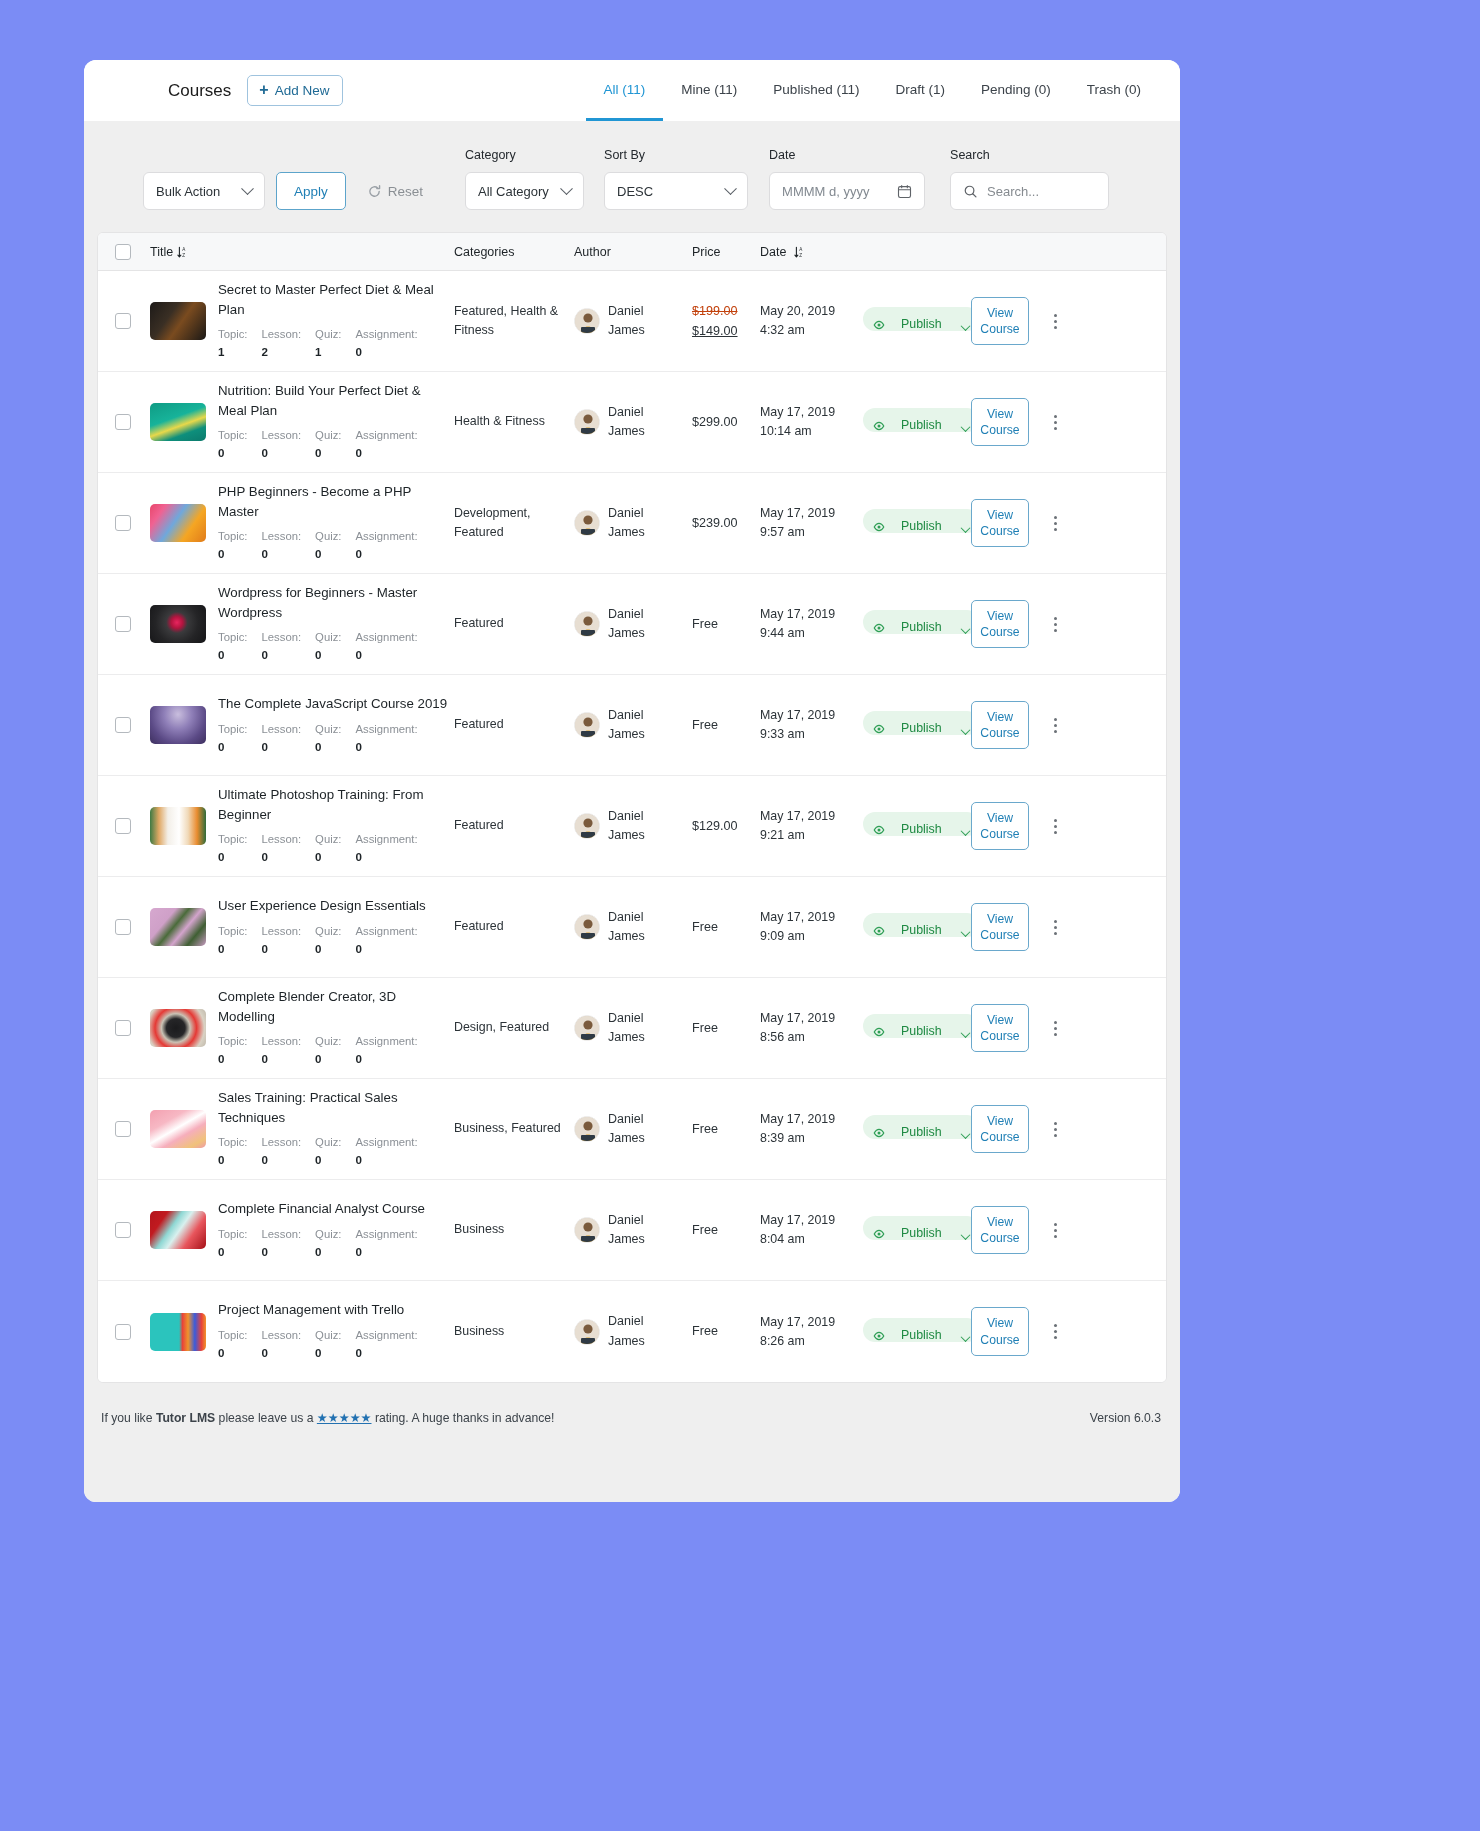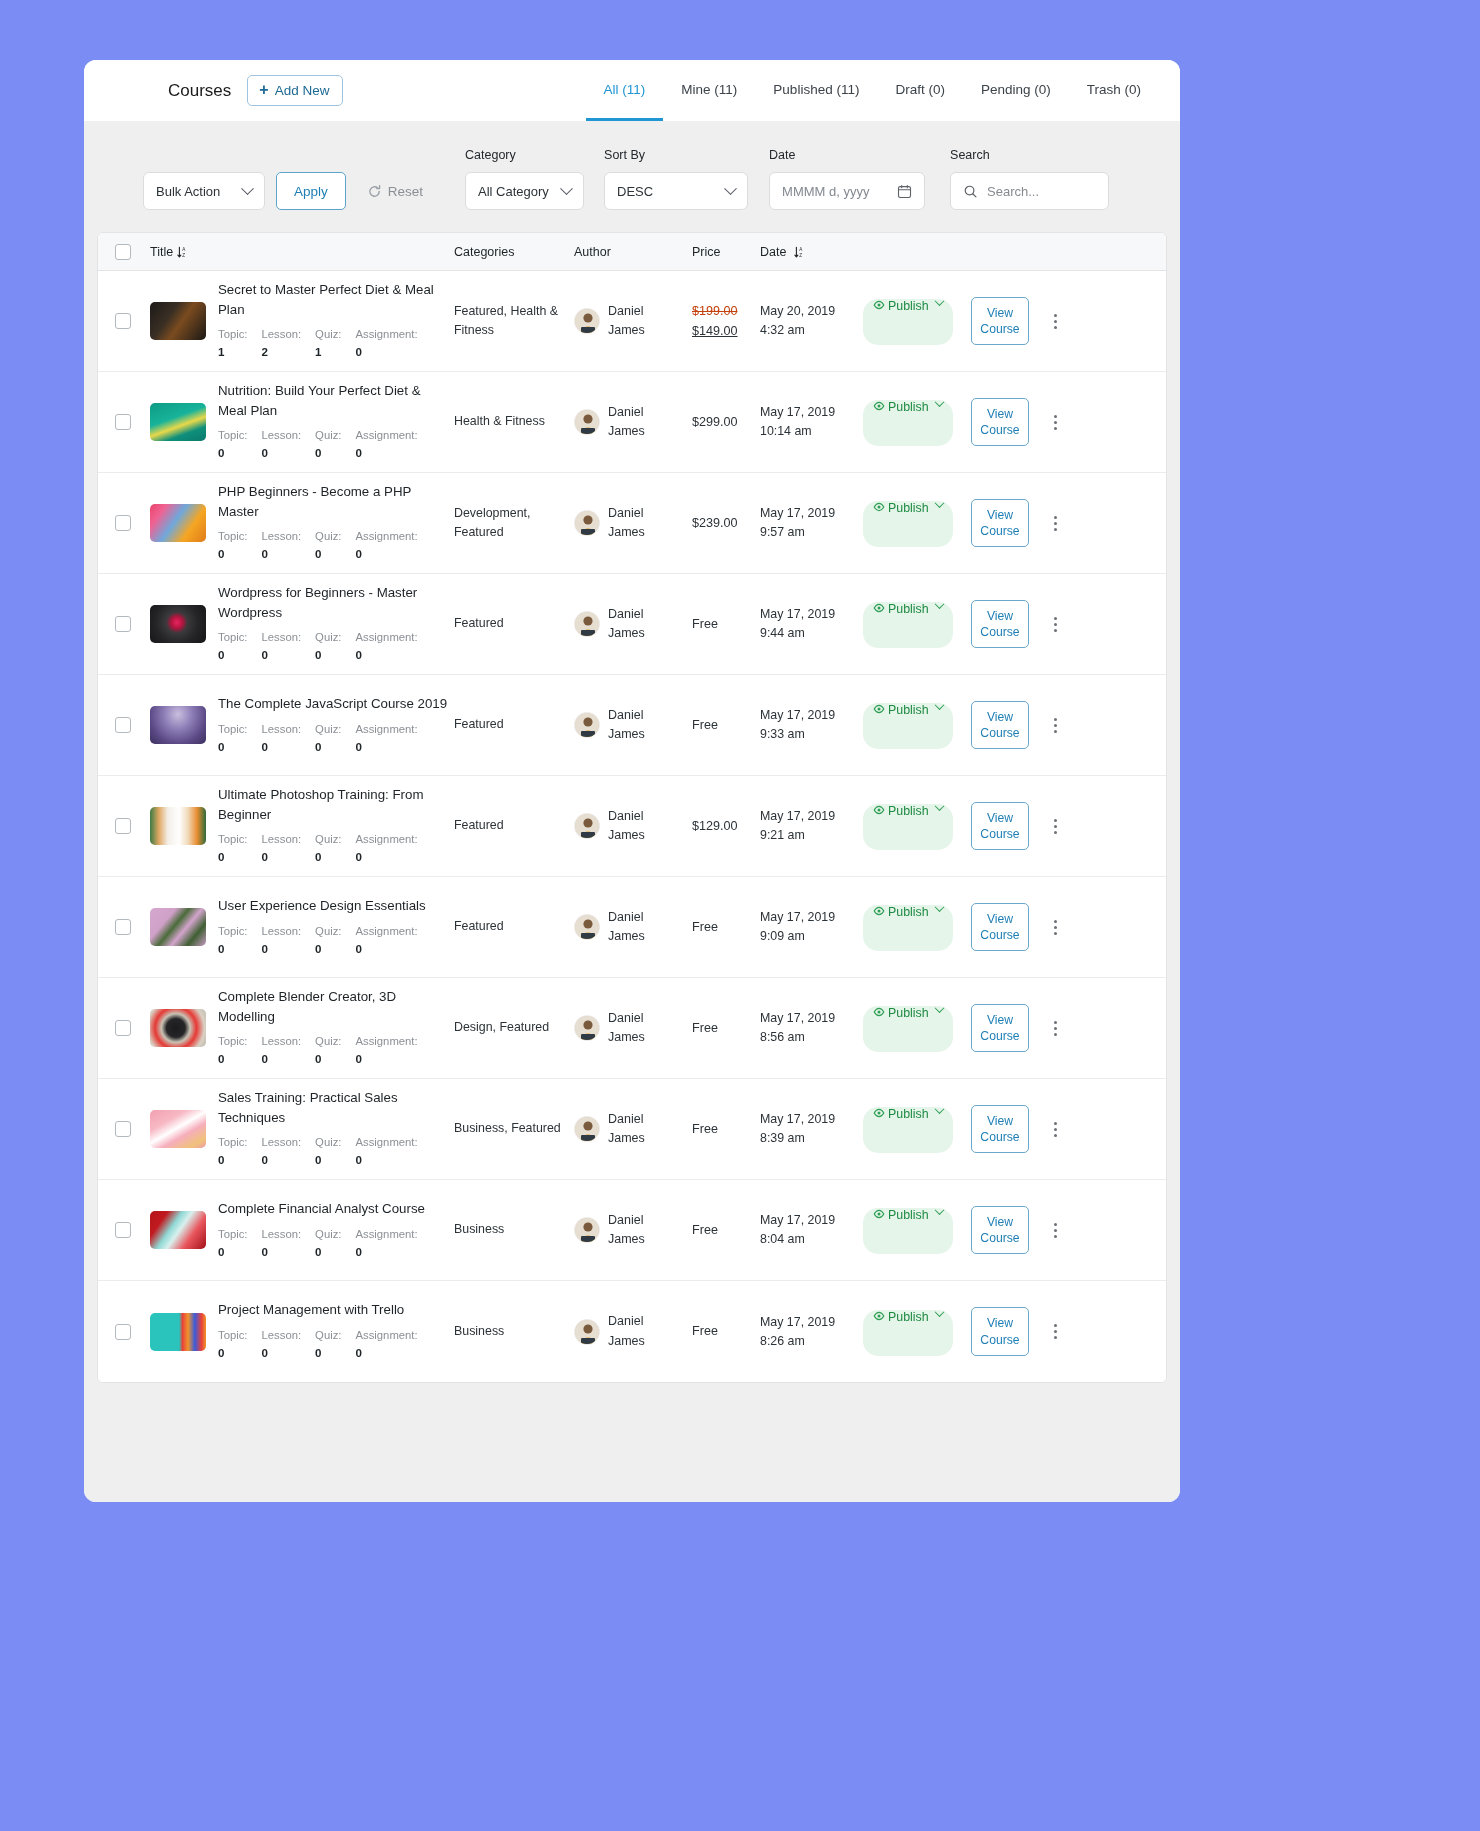--- a/index.html
+++ b/index.html
@@ -231,23 +231,23 @@
     position: relative;
   }
   .auth-name { font-size: 12.5px; color: #2c3338; line-height: 1.55; max-width: 72px;}
   .price { font-size: 12.6px; color: #2c3338; line-height: 1.6; }
   .price .old { text-decoration: line-through; color: #c2410c; display:block;}
   .price .new { text-decoration: underline; display:block;}
   .dt { font-size: 12.4px; color: #2c3338; line-height: 1.5; }
 
   .pill {
     display: inline-flex;
-    align-items: flex-start;
-    gap: 3px;
-    height: 46px;
+    align-items: flex-end;
+    gap: 16px;
+    height: 24px;
     padding: 0 10px 0 10px;
     border-radius: 15px;
     background: #e6f5ea;
     color: #1f8a43;
     font-size: 12.4px;
     cursor: pointer;
     white-space: nowrap;
   }
   .pill .eye { width: 12px; height: 12px; display:block;}
   .pill .pcaret {
@@ -299,21 +299,21 @@
         <div class="tab active">
           <span>All (11)</span>
         </div>
         <div class="tab">
           <span>Mine (11)</span>
         </div>
         <div class="tab">
           <span>Published (11)</span>
         </div>
         <div class="tab">
-          <span>Draft (0)</span>
+          <span>Draft (1)</span>
         </div>
         <div class="tab">
           <span>Pending (0)</span>
         </div>
         <div class="tab">
           <span>Trash (0)</span>
         </div>
       </div>
   </div>
 
@@ -1005,15 +1005,21 @@
               <span class="dots">
                 <i></i>
                 <i></i>
                 <i></i>
               </span>
             </div>
           </div>
         </div>
     </div>
 
+    <div class="footer">
+      <div>
+        <span>If you like </span><b>Tutor LMS</b><span> please leave us a </span><span class="stars">★★★★★</span><span> rating. A huge thanks in advance!</span>
+      </div>
+      <div class="version">Version 6.0.3</div>
+    </div>
 
   </div>
 </div>
 
 </body></html>

